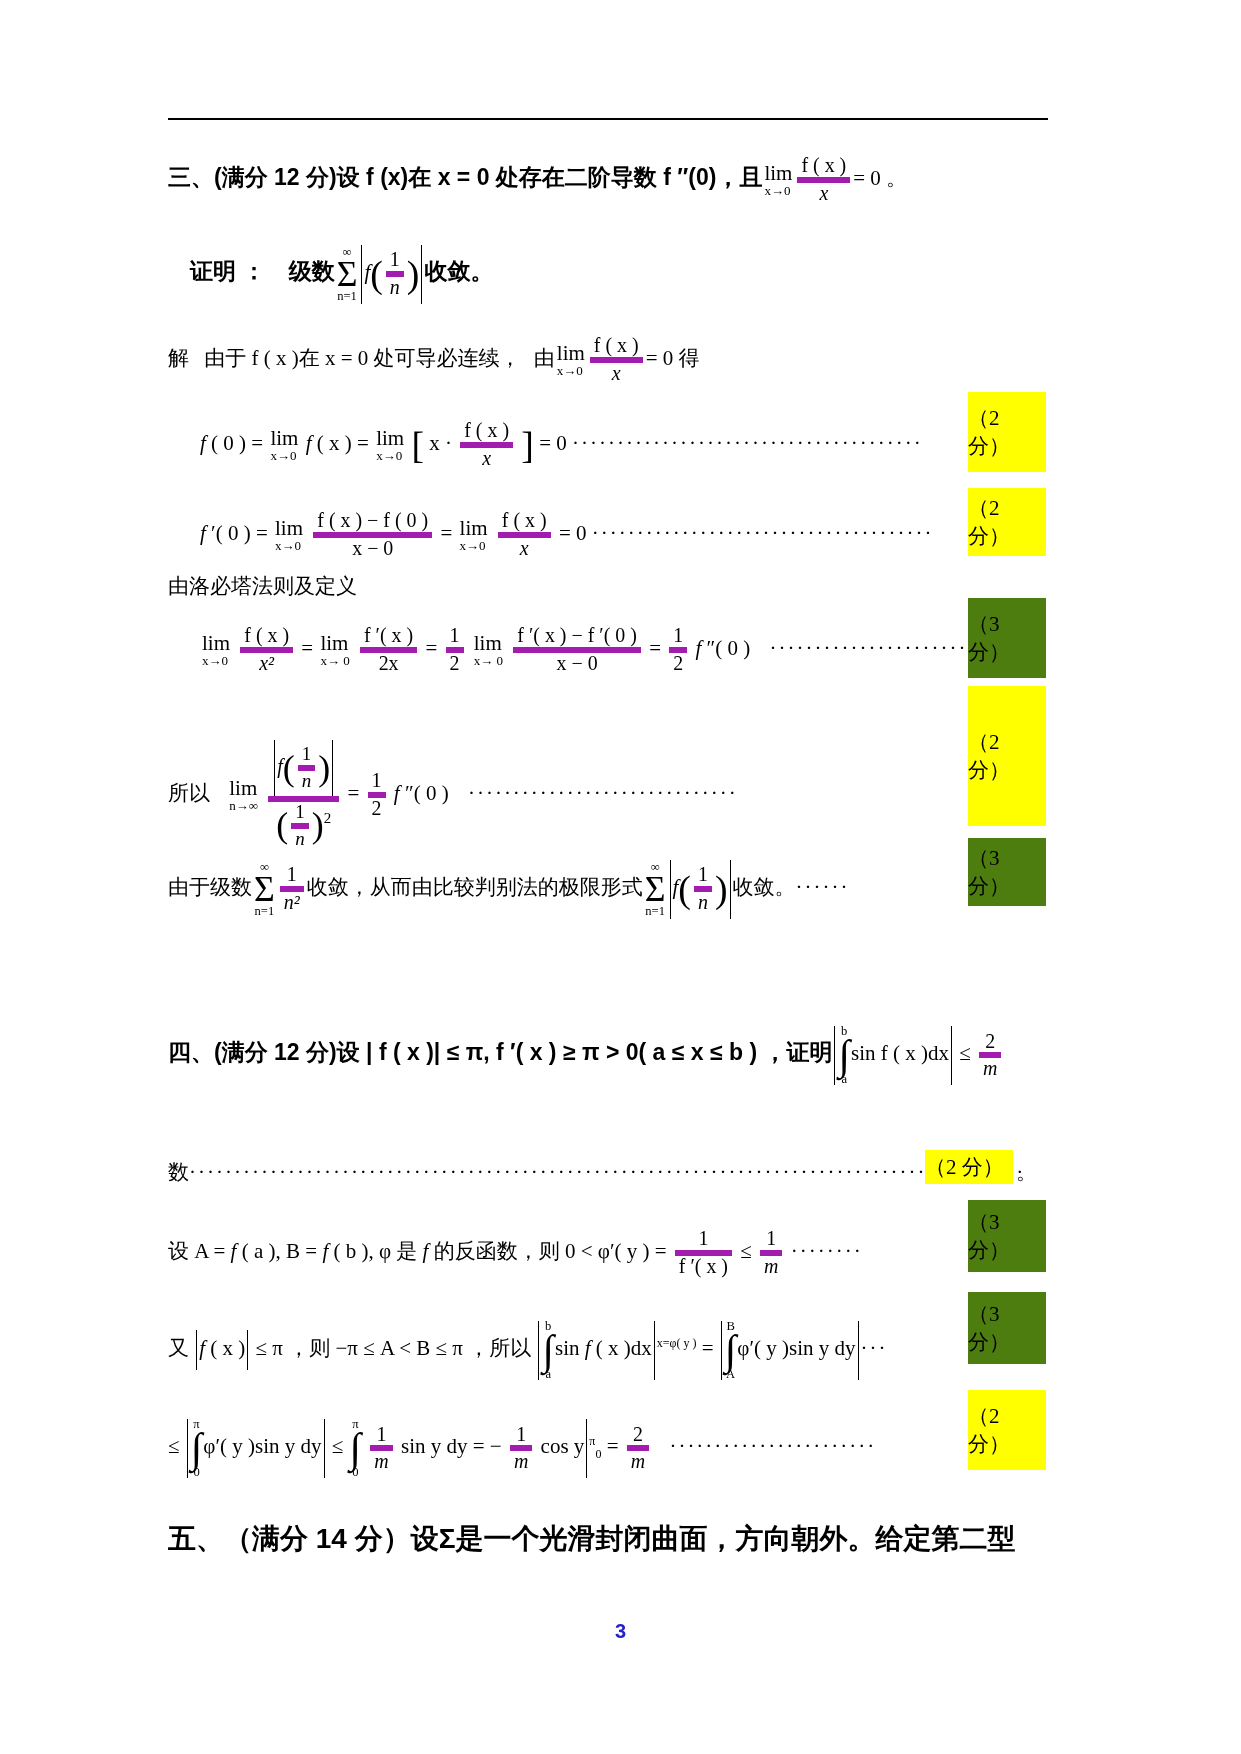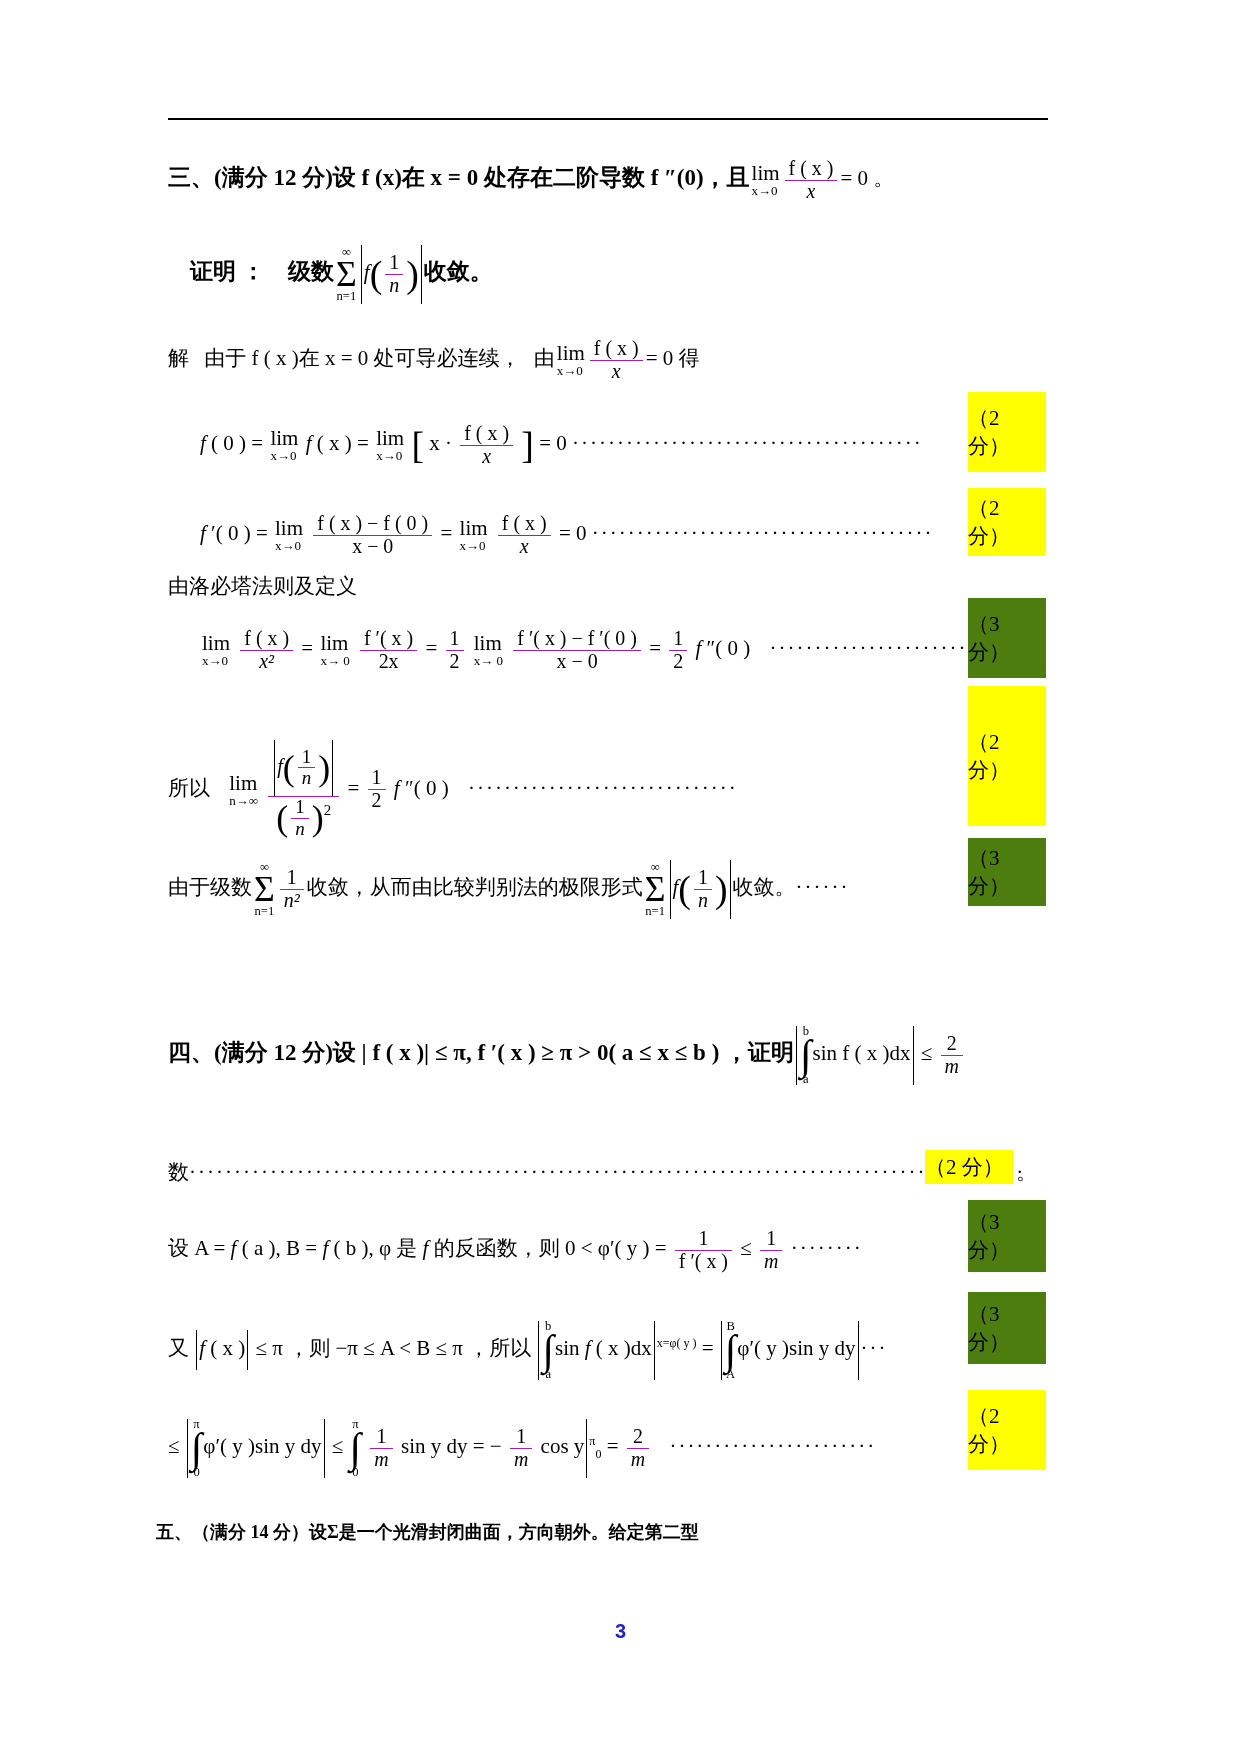--- a/index.html
+++ b/index.html
@@ -43,37 +43,37 @@
   
   .blk {
     position: absolute;
     font-family: "Liberation Serif", serif;
     font-size: 21px;
     line-height: 1.35;
     color: #000;
     white-space: nowrap;
   }
   .bold-head {
-    font-family: Liberation Serif, serif;
+    font-family: Liberation Sans, sans-serif;
     font-weight: bold;
     font-size: 23px;
   }
   .mi { font-style: italic; font-family: "Liberation Serif", serif; }
   .sm { font-size: 15px; }
   .xsm { font-size: 12px; }
   
   .frac {
     display: inline-block;
     vertical-align: middle;
     text-align: center;
     font-size: 0.95em;
     line-height: 1.1;
     margin: 0 3px;
   }
-  .frac > .num { display: block; padding: 0 4px; border-bottom: 1px solid #a21caf; }
+  .frac > .num { display: block; padding: 0 4px; border-bottom: 6px solid #a21caf; }
   .frac > .den { display: block; padding: 0 4px; }
   .lim {
     display: inline-block;
     vertical-align: middle;
     text-align: left;
     line-height: 1;
     margin: 8px 2px;
   }
   .lim > .lt { display: block; font-size: 1em; }
   .lim > .lb { display: block; font-size: 0.62em; }
@@ -274,17 +274,17 @@
     sin y dy = −
     <span class="frac"><span class="num">1</span><span class="den mi">m</span></span>
     cos y<span class="barTall"></span><sup class="xsm">π</sup><sub class="xsm">0</sub> =
     <span class="frac"><span class="num">2</span><span class="den mi">m</span></span>
     <span class="dots" style="margin-left:12px;">·······················</span>
   </div>
   <div class="score yellow" style="left:968px; top:1390px; width:78px; height:80px;">
     <span>（2 分）</span>
   </div>
 
-  <div class="blk bold-head" style="left:156px; top:1520px; font-size:18px;">五、（满分 14 分）设Σ是一个光滑封闭曲面，方向朝外。给定第二型</div>
+  <div class="blk bold-head" style="left:168px; top:1520px; font-size:28px;">五、（满分 14 分）设Σ是一个光滑封闭曲面，方向朝外。给定第二型</div>
 
   <div class="pagenum">3</div>
 
 </div>
 
 </body></html>

